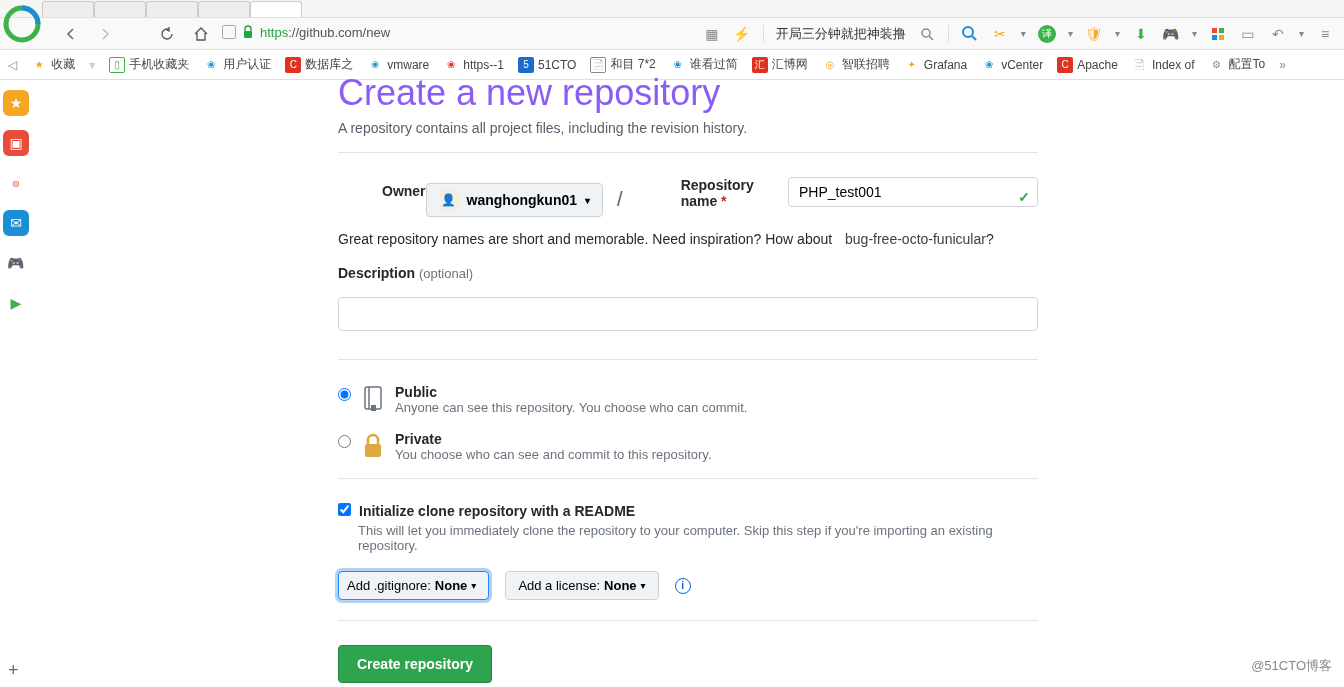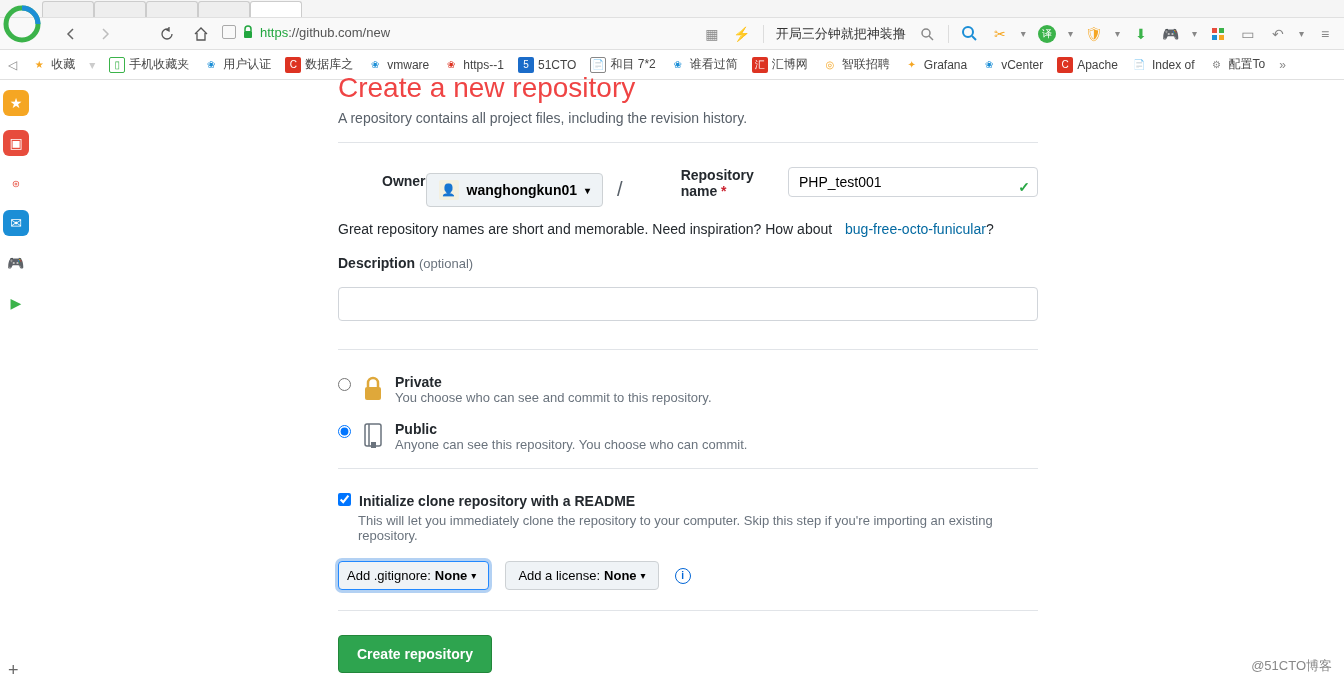--- a/index.html
+++ b/index.html
@@ -27,38 +27,38 @@
 
 .bookmarks { height: 30px; border-bottom: 1px solid #e0e0e0; display: flex; align-items: center; padding: 0 8px; gap: 14px; font-size: 12px; color: #444; overflow: hidden; }
 .bm-chev { color: #888; }
 .bm-item { display: flex; align-items: center; gap: 4px; white-space: nowrap; cursor: pointer; }
 .bm-ico { width: 16px; height: 16px; display: inline-flex; align-items: center; justify-content: center; border-radius: 2px; font-size: 10px; }
 
 .left-rail { position: absolute; left: 0; top: 90px; width: 32px; display: flex; flex-direction: column; gap: 14px; align-items: center; }
 .rail-ico { width: 26px; height: 26px; border-radius: 6px; display: flex; align-items: center; justify-content: center; color: #fff; font-size: 14px; }
 
 .content { position: absolute; left: 338px; top: 72px; width: 700px; }
-h1.page-title { font-size: 28px; font-weight: 400; color: #ef4444; margin-bottom: 6px; }
+h1.page-title { font-size: 36px; font-weight: 400; color: #8b5cf6; margin-bottom: 6px; }
 .subhead { font-size: 14px; color: #586069; margin-bottom: 16px; }
 hr.rule { border: none; border-top: 1px solid #e1e4e8; margin: 10px 0 24px; }
 
 .form-row { display: flex; align-items: flex-end; gap: 10px; margin-bottom: 14px; }
 .fld-col { display: flex; flex-direction: row; margin-left: 44px; }
 .fld-label { font-size: 14px; font-weight: 600; color: #24292e; margin-bottom: 8px; }
 .req-star { color: #cb2431; }
 .owner-btn { display: flex; align-items: center; gap: 8px; padding: 6px 12px; background: #eff3f6; border: 1px solid #cdd1d4; border-radius: 4px; font-size: 14px; font-weight: 600; cursor: pointer; }
 .owner-ava { width: 20px; height: 20px; background: #f4f0e0; display: flex; align-items: center; justify-content: center; font-size: 12px; border-radius: 2px; }
 .caret { font-size: 10px; }
 .slash { font-size: 20px; color: #586069; margin: 0 4px 6px; }
 .repo-input { width: 250px; padding: 6px 30px 6px 10px; border: 1px solid #d1d5da; border-radius: 4px; font-size: 14px; }
 .repo-input-wrap { position: relative; }
 .check-ico { position: absolute; right: 8px; top: 50%; transform: translateY(-50%); color: #28a745; font-weight: bold; }
 
 .hint { font-size: 14px; color: #24292e; margin-bottom: 18px; }
-.hint a { color: #0369a1; text-decoration: none; padding-left: 9px; }
+.hint a { color: #404040; text-decoration: none; padding-left: 9px; }
 
 .desc-label { font-weight: 600; }
 .desc-opt { color: #6a737d; font-weight: 400; font-size: 13px; }
 .desc-input { width: 700px; padding: 8px 10px; border: 1px solid #d1d5da; border-radius: 4px; margin-top: 8px; margin-bottom: 18px; font-size: 14px; }
 
 .vis-row { display: flex; align-items: flex-start; gap: 10px; margin-bottom: 16px; }
 .vis-radio { margin-top: 4px; }
 .vis-ico { width: 24px; height: 30px; display: flex; align-items: center; justify-content: center; }
 .vis-text strong { display: block; font-size: 14px; color: #24292e; }
 .vis-text .sub { font-size: 13px; color: #6a737d; }
@@ -279,45 +279,45 @@
   </div>
 
   <div class="fld-label">
     <span class="desc-label">Description</span> <span class="desc-opt">(optional)</span>
   </div>
   <input class="desc-input" value="" style="">
 
   <hr class="rule">
 
   <div class="vis-row">
-    <input type="radio" class="vis-radio" style="">
-    <div class="vis-ico">
-      <svg width="22" height="28" viewBox="0 0 22 28">
-          <rect x="3" y="12" width="16" height="13" rx="2" fill="#dfa83a"></rect>
-          <path d="M6 12 V8 a5 5 0 0 1 10 0 V12" stroke="#dfa83a" stroke-width="2.5" fill="none"></path>
-        </svg>
-    </div>
-    <div class="vis-text">
-      <strong>Private</strong>
-      <div class="sub">You choose who can see and commit to this repository.</div>
-    </div>
-  </div>
-
-  <div class="vis-row">
     <input type="radio" checked="" class="vis-radio" style="">
     <div class="vis-ico">
       <svg width="22" height="28" viewBox="0 0 22 28">
           <rect x="3" y="2" width="16" height="22" rx="2" fill="none" stroke="#6a737d" stroke-width="1.5"></rect>
           <line x1="7" y1="2" x2="7" y2="24" stroke="#6a737d" stroke-width="1.5"></line>
           <rect x="9" y="20" width="5" height="6" fill="#6a737d"></rect>
         </svg>
     </div>
     <div class="vis-text">
       <strong>Public</strong>
       <div class="sub">Anyone can see this repository. You choose who can commit.</div>
+    </div>
+  </div>
+
+  <div class="vis-row">
+    <input type="radio" class="vis-radio" style="">
+    <div class="vis-ico">
+      <svg width="22" height="28" viewBox="0 0 22 28">
+          <rect x="3" y="12" width="16" height="13" rx="2" fill="#dfa83a"></rect>
+          <path d="M6 12 V8 a5 5 0 0 1 10 0 V12" stroke="#dfa83a" stroke-width="2.5" fill="none"></path>
+        </svg>
+    </div>
+    <div class="vis-text">
+      <strong>Private</strong>
+      <div class="sub">You choose who can see and commit to this repository.</div>
     </div>
   </div>
 
   <hr class="rule">
 
   <div class="readme-row">
     <input type="checkbox" checked="" style="">
     <div class="readme-text"><strong>Initialize clone repository with a README</strong></div>
   </div>
   <div class="readme-sub">This will let you immediately clone the repository to your computer. Skip this step if you're importing an existing repository.</div>

